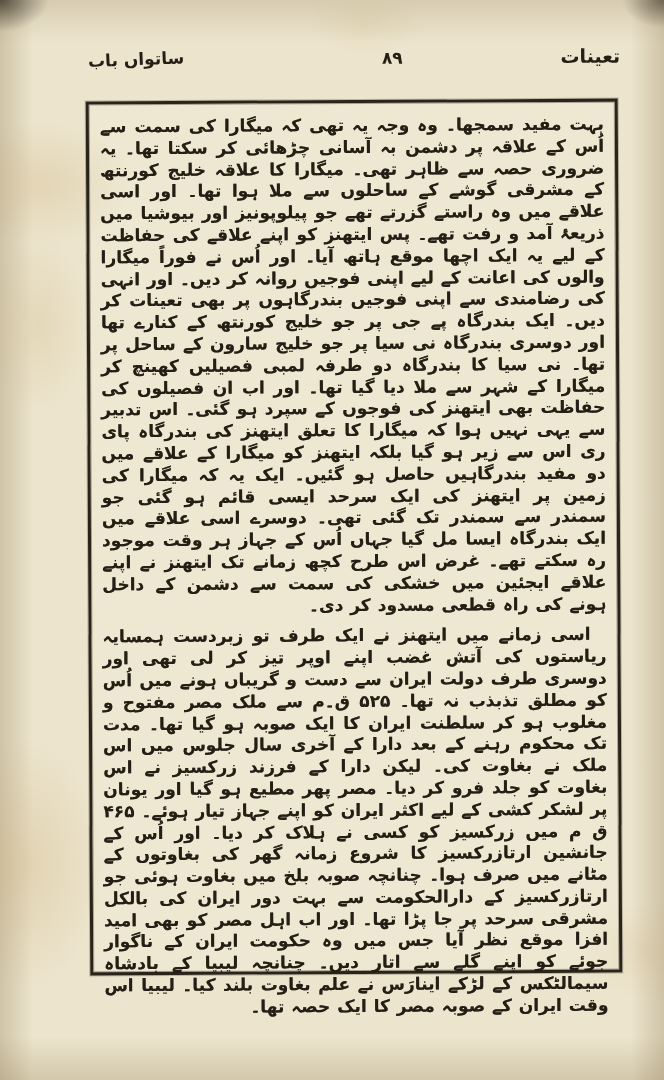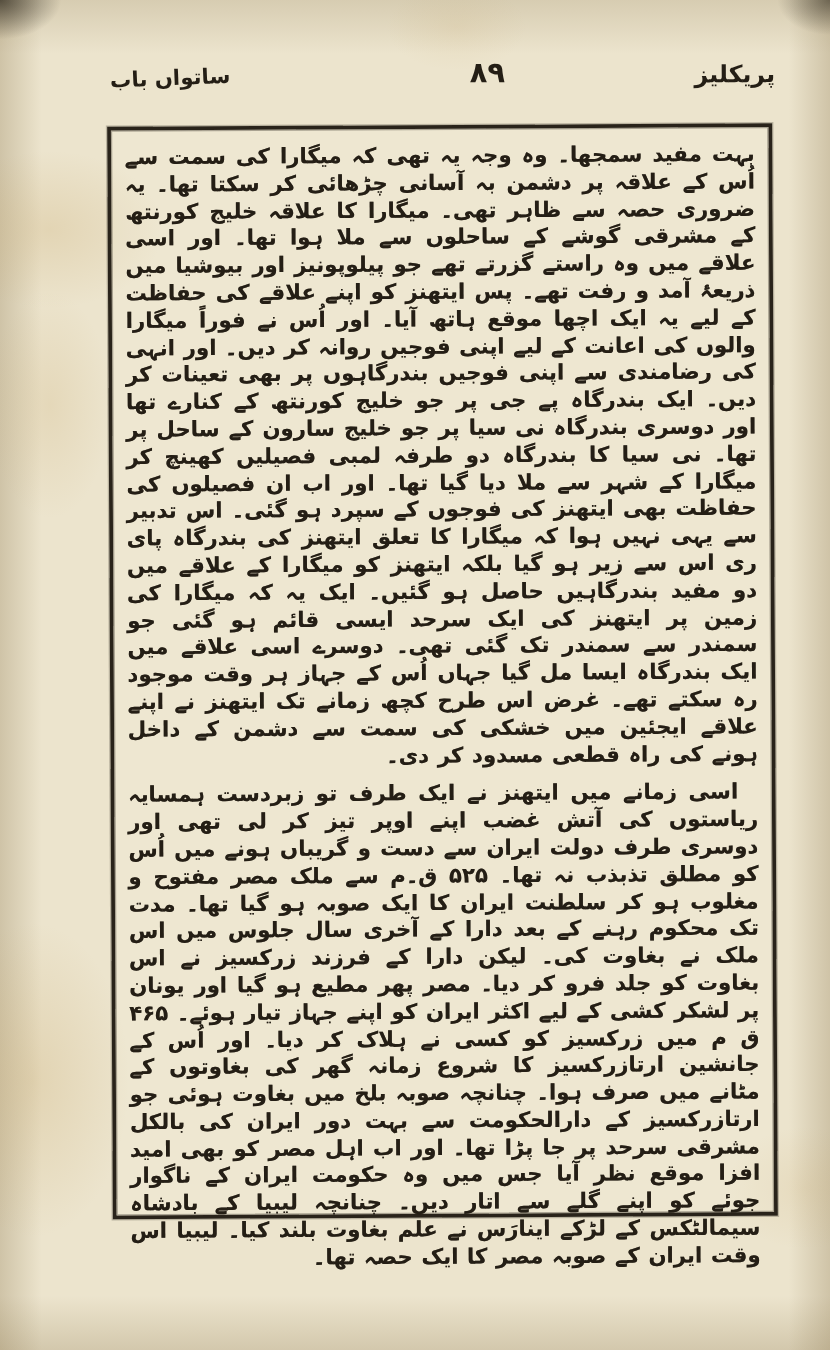--- a/index.html
+++ b/index.html
@@ -39,21 +39,21 @@
     align-items: flex-end;
     direction: rtl;
     transform: rotate(-0.3deg);
   }
   .book-title {
     font-size: 19px;
     font-weight: bold;
     letter-spacing: 1px;
   }
   .page-number {
-    font-size: 23px;
+    font-size: 17px;
     font-weight: bold;
     padding-left: 40px;
   }
   .chapter-title {
     font-size: 17px;
     font-weight: bold;
     transform: rotate(-2deg);
   }
   .text-frame {
     position: absolute;
@@ -83,21 +83,21 @@
   .para.indent {
     text-indent: 16px;
   }
 </style>
 </head>
 <body>
 
 <div class="page">
 
   <div class="header">
-    <span class="book-title">پریکلیز</span>
+    <span class="book-title">تعینات</span>
     <span class="page-number">۸۹</span>
     <span class="chapter-title">ساتواں باب</span>
   </div>
 
   <div class="text-frame">
     <p class="para">بہت مفید سمجھا۔ وہ وجہ یہ تھی کہ میگارا کی سمت سے اُس کے علاقہ پر دشمن بہ آسانی چڑھائی کر سکتا تھا۔ یہ ضروری حصہ سے ظاہر تھی۔ میگارا کا علاقہ خلیج کورنتھ کے مشرقی گوشے کے ساحلوں سے ملا ہوا تھا۔ اور اسی علاقے میں وہ راستے گزرتے تھے جو پیلوپونیز اور بیوشیا میں ذریعۂ آمد و رفت تھے۔ پس ایتھنز کو اپنے علاقے کی حفاظت کے لیے یہ ایک اچھا موقع ہاتھ آیا۔ اور اُس نے فوراً میگارا والوں کی اعانت کے لیے اپنی فوجیں روانہ کر دیں۔ اور انہی کی رضامندی سے اپنی فوجیں بندرگاہوں پر بھی تعینات کر دیں۔ ایک بندرگاہ پے جی پر جو خلیج کورنتھ کے کنارے تھا اور دوسری بندرگاہ نی سیا پر جو خلیج سارون کے ساحل پر تھا۔ نی سیا کا بندرگاہ دو طرفہ لمبی فصیلیں کھینچ کر میگارا کے شہر سے ملا دیا گیا تھا۔ اور اب ان فصیلوں کی حفاظت بھی ایتھنز کی فوجوں کے سپرد ہو گئی۔ اس تدبیر سے یہی نہیں ہوا کہ میگارا کا تعلق ایتھنز کی بندرگاہ پای ری اس سے زیر ہو گیا بلکہ ایتھنز کو میگارا کے علاقے میں دو مفید بندرگاہیں حاصل ہو گئیں۔ ایک یہ کہ میگارا کی زمین پر ایتھنز کی ایک سرحد ایسی قائم ہو گئی جو سمندر سے سمندر تک گئی تھی۔ دوسرے اسی علاقے میں ایک بندرگاہ ایسا مل گیا جہاں اُس کے جہاز ہر وقت موجود رہ سکتے تھے۔ غرض اس طرح کچھ زمانے تک ایتھنز نے اپنے علاقے ایجئین میں خشکی کی سمت سے دشمن کے داخل ہونے کی راہ قطعی مسدود کر دی۔</p>
     <p class="para indent">اسی زمانے میں ایتھنز نے ایک طرف تو زبردست ہمسایہ ریاستوں کی آتش غضب اپنے اوپر تیز کر لی تھی اور دوسری طرف دولت ایران سے دست و گریباں ہونے میں اُس کو مطلق تذبذب نہ تھا۔ ۵۲۵ ق۔م سے ملک مصر مفتوح و مغلوب ہو کر سلطنت ایران کا ایک صوبہ ہو گیا تھا۔ مدت تک محکوم رہنے کے بعد دارا کے آخری سال جلوس میں اس ملک نے بغاوت کی۔ لیکن دارا کے فرزند زرکسیز نے اس بغاوت کو جلد فرو کر دیا۔ مصر پھر مطیع ہو گیا اور یونان پر لشکر کشی کے لیے اکثر ایران کو اپنے جہاز تیار ہوئے۔ ۴۶۵ ق م میں زرکسیز کو کسی نے ہلاک کر دیا۔ اور اُس کے جانشین ارتازرکسیز کا شروع زمانہ گھر کی بغاوتوں کے مٹانے میں صرف ہوا۔ چنانچہ صوبہ بلخ میں بغاوت ہوئی جو ارتازرکسیز کے دارالحکومت سے بہت دور ایران کی بالکل مشرقی سرحد پر جا پڑا تھا۔ اور اب اہل مصر کو بھی امید افزا موقع نظر آیا جس میں وہ حکومت ایران کے ناگوار جوئے کو اپنے گلے سے اتار دیں۔ چنانچہ لیبیا کے بادشاہ سیمالٹکس کے لڑکے اینارَس نے علم بغاوت بلند کیا۔ لیبیا اس وقت ایران کے صوبہ مصر کا ایک حصہ تھا۔</p>
   </div>
 
 </div>

